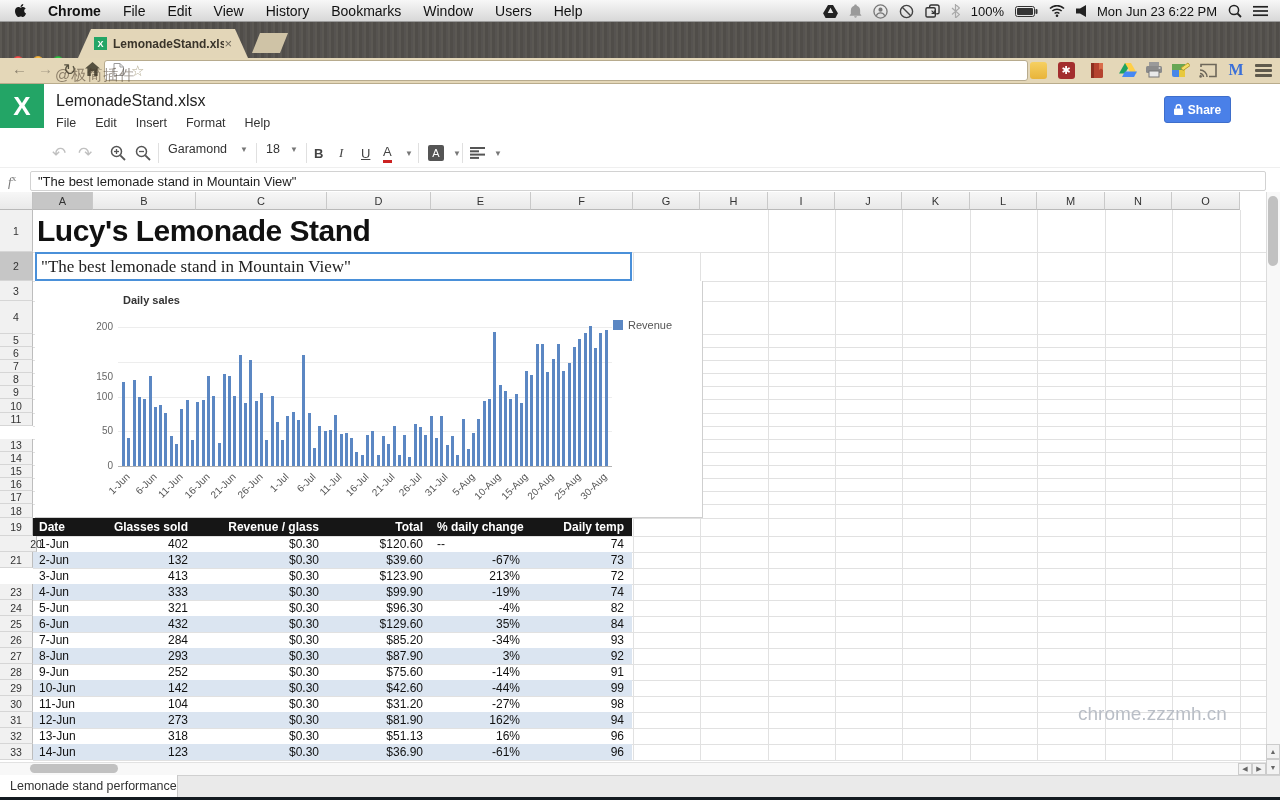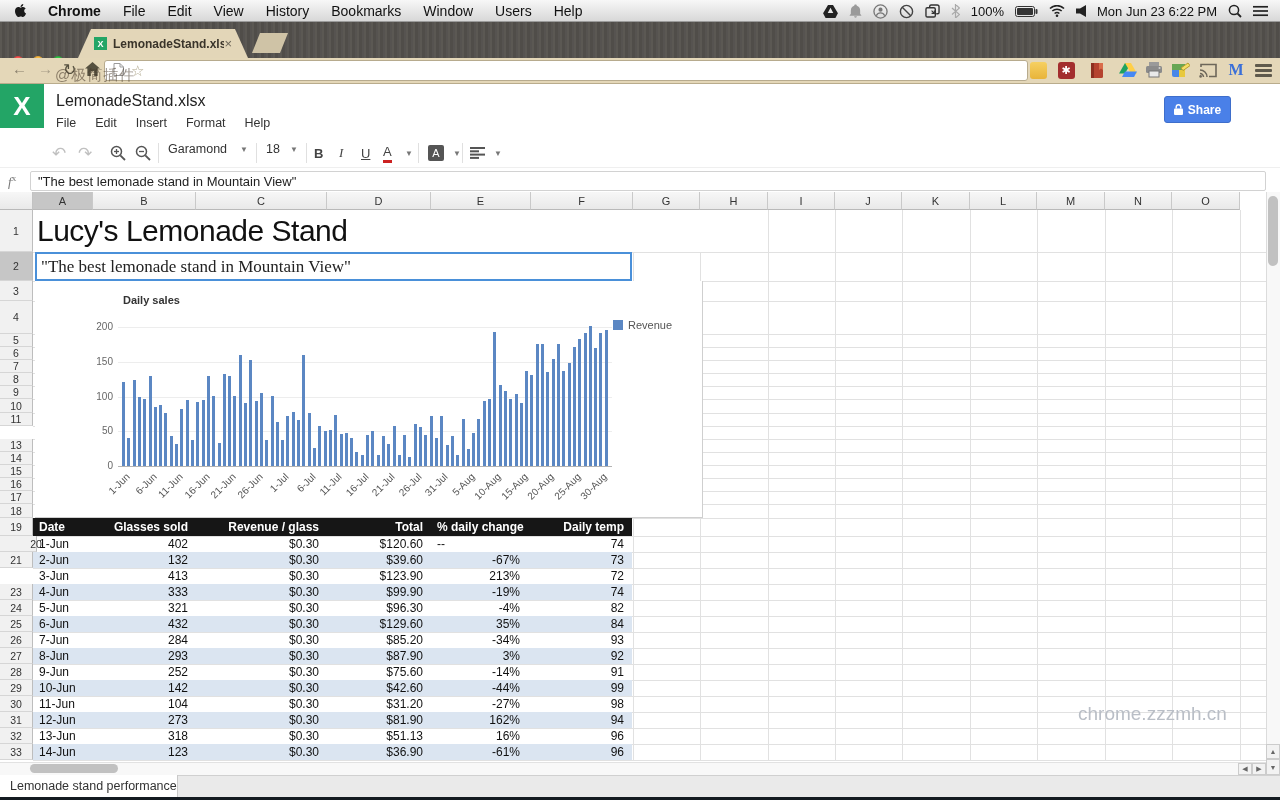--- a/index.html
+++ b/index.html
@@ -67,21 +67,21 @@
     display:flex; align-items:center; justify-content:center; font-size:11px; color:#333; }
   .colhead.sel { background:#c6c6c6; }
   .rowhead { position:absolute; left:0; width:33px; background:#f1f1f1; border-bottom:1px solid #d6d6d6;
     border-right:1px solid #bdbdbd; display:flex; align-items:center; justify-content:center; font-size:10.5px; color:#333; }
   .rowhead.sel { background:#c6c6c6; }
   .vline { position:absolute; width:1px; background:#e1e1e1; }
   .hline { position:absolute; height:1px; background:#e1e1e1; }
 
   
   #cellA1 { left:33px; top:210px; width:669px; height:42px; background:#fff; display:flex; align-items:center;
-    padding-left:4px; font-size:30px; font-weight:normal; color:#111; letter-spacing:-0.5px; }
+    padding-left:4px; font-size:30px; font-weight:bold; color:#111; letter-spacing:-0.5px; }
   #cellA2 { left:35px; top:252px; width:597px; height:29px; background:#fff; border:2px solid #4a90d9;
     display:flex; align-items:center; padding-left:4px;
     font-family:"Liberation Serif",serif; font-size:17px; color:#222; }
 
   
   #chart { left:35px; top:281px; width:668px; height:237px; background:#fff;
     border-right:1px solid #cfcfcf; border-bottom:1px solid #cfcfcf; }
   #charttitle { position:absolute; left:88px; top:13px; font-size:11px; font-weight:bold; color:#333; }
   .ytick { position:absolute; width:30px; text-align:right; font-size:10px; color:#666; height:12px; line-height:12px; }
   .cgrid { position:absolute; left:83px; width:494px; height:1px; background:#ededed; }
@@ -479,21 +479,21 @@
 <div id="chart" class="abs">
   <div id="charttitle">Daily sales</div>
   <div id="legend">
     <span id="legendbox" style="background: rgb(91, 135, 195);"></span>
     <span>Revenue</span>
   </div>
   <div id="plot"></div>
 <div class="cgrid" style="top: 46px;"></div>
     <div class="ytick" style="left: 48px; top: 40px;">200</div>
     <div class="cgrid" style="top: 80.75px;"></div>
-    <div class="ytick" style="left: 48px; top: 75px;">150</div>
+    <div class="ytick" style="left: 48px; top: 90px;">150</div>
     <div class="cgrid" style="top: 115.5px;"></div>
     <div class="ytick" style="left: 48px; top: 109.5px;">100</div>
     <div class="cgrid" style="top: 150.25px;"></div>
     <div class="ytick" style="left: 48px; top: 144.25px;">50</div>
     <div class="ytick" style="left: 48px; top: 179px;">0</div>
     <div class="cbase" style="top: 185px;"></div>
     <div class="bar" style="left: 87px; top: 101px; height: 84px; background: rgb(91, 135, 195);"></div>
     <div class="xtick" style="left: 43px; top: 190px;">1-Jun</div>
     <div class="bar" style="left: 92.3px; top: 157px; height: 28px; background: rgb(91, 135, 195);"></div>
     <div class="bar" style="left: 97.6px; top: 99px; height: 86px; background: rgb(91, 135, 195);"></div>

